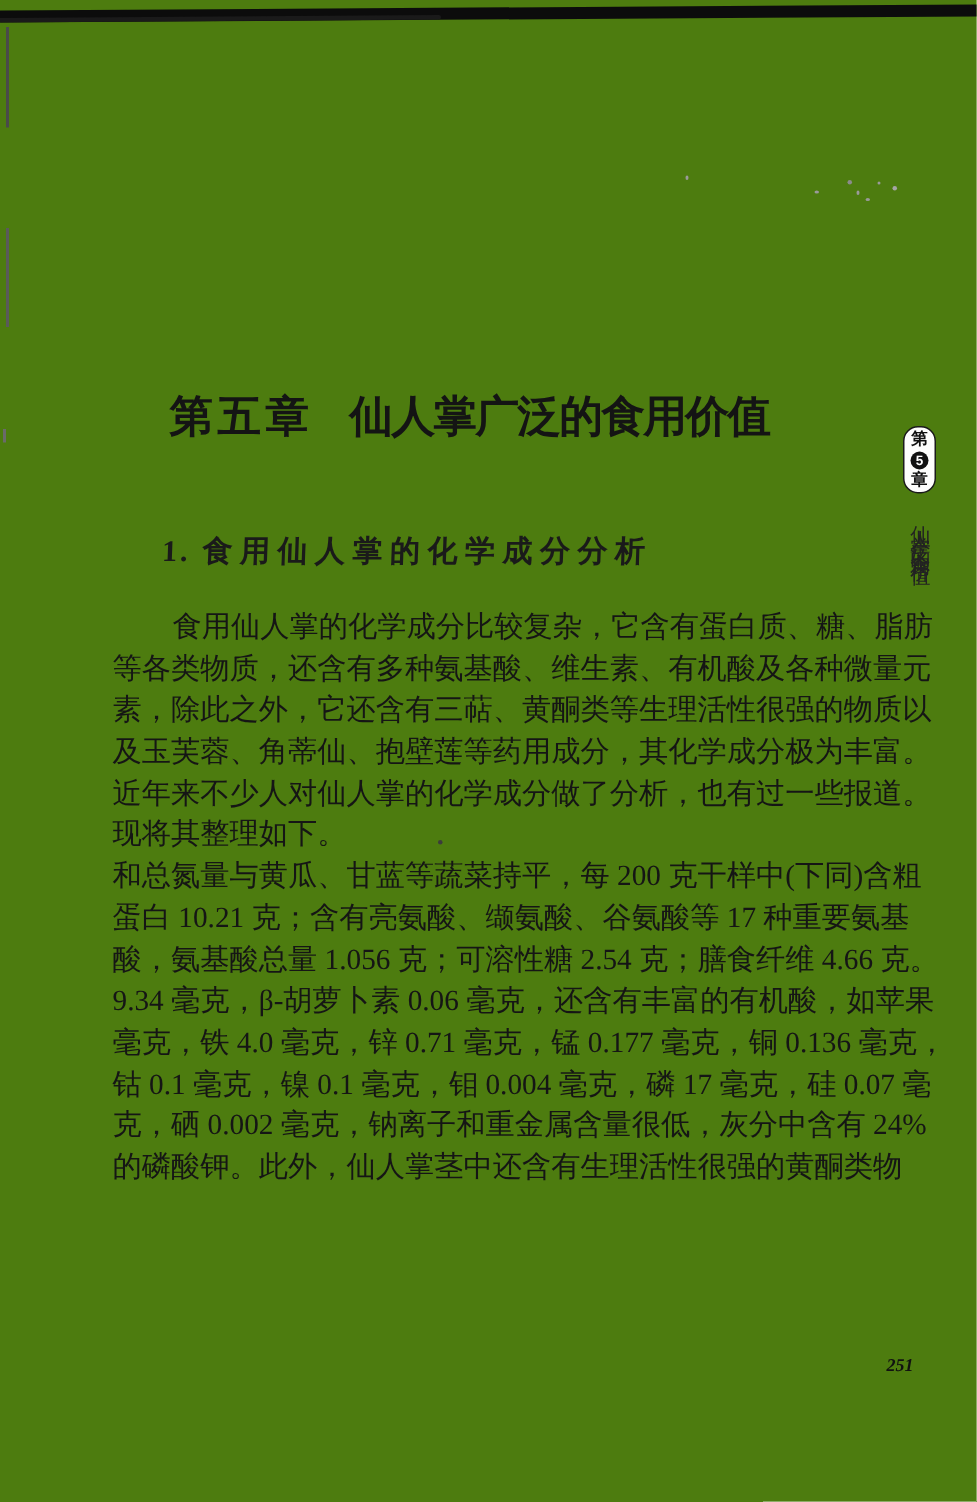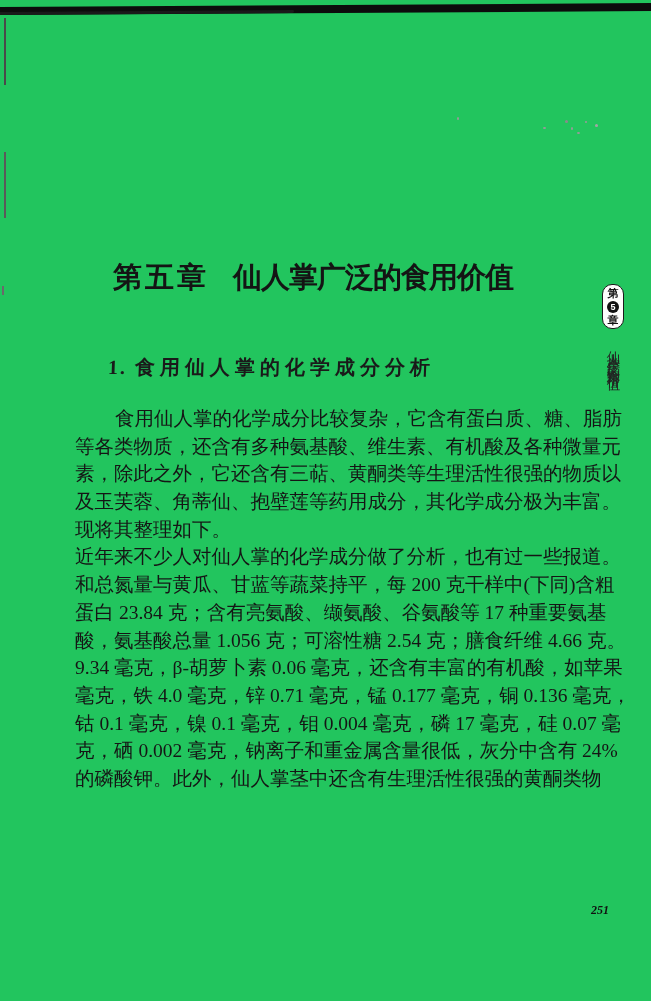--- a/index.html
+++ b/index.html
@@ -5,21 +5,21 @@
   html,body{margin:0;padding:0;}
   body{
     width:651px;height:1001px;
     background:#ffffff;
     font-family:"Liberation Serif","DejaVu Serif",serif;
     position:relative;
     overflow:hidden;
   }
   .page{
     position:absolute;inset:0;
-    background:#22c55e;
+    background:#4d7c0f;
   }
   
   .top-edge-bar{
     position:absolute;left:-6px;top:5px;width:664px;height:8px;
     background:#0c0c0c;border-radius:3px;
     transform:rotate(-0.35deg);
   }
   .top-edge-bar2{
     position:absolute;left:-6px;top:11px;width:300px;height:3px;
     background:#1a1a1a;border-radius:2px;transform:rotate(-0.4deg);
@@ -123,24 +123,24 @@
 
   <div class="section-heading">
     <span class="sec-num">1.</span><span>食用仙人掌的化学成分分析</span>
   </div>
 
   <div class="body-text">
     <div class="line indent">食用仙人掌的化学成分比较复杂，它含有蛋白质、糖、脂肪</div>
     <div class="line">等各类物质，还含有多种氨基酸、维生素、有机酸及各种微量元</div>
     <div class="line">素，除此之外，它还含有三萜、黄酮类等生理活性很强的物质以</div>
     <div class="line">及玉芙蓉、角蒂仙、抱壁莲等药用成分，其化学成分极为丰富。</div>
+    <div class="line">近年来不少人对仙人掌的化学成分做了分析，也有过一些报道。</div>
     <div class="line para-end">现将其整理如下。</div>
-    <div class="line">近年来不少人对仙人掌的化学成分做了分析，也有过一些报道。</div>
     <div class="line">和总氮量与黄瓜、甘蓝等蔬菜持平，每 200 克干样中(下同)含粗</div>
-    <div class="line">蛋白 23.84 克；含有亮氨酸、缬氨酸、谷氨酸等 17 种重要氨基</div>
+    <div class="line">蛋白 10.21 克；含有亮氨酸、缬氨酸、谷氨酸等 17 种重要氨基</div>
     <div class="line">酸，氨基酸总量 1.056 克；可溶性糖 2.54 克；膳食纤维 4.66 克。</div>
     <div class="line">9.34 毫克，β-胡萝卜素 0.06 毫克，还含有丰富的有机酸，如苹果</div>
     <div class="line">毫克，铁 4.0 毫克，锌 0.71 毫克，锰 0.177 毫克，铜 0.136 毫克，</div>
     <div class="line">钴 0.1 毫克，镍 0.1 毫克，钼 0.004 毫克，磷 17 毫克，硅 0.07 毫</div>
     <div class="line">克，硒 0.002 毫克，钠离子和重金属含量很低，灰分中含有 24%</div>
     <div class="line">的磷酸钾。此外，仙人掌茎中还含有生理活性很强的黄酮类物</div>
   </div>
 
   <div class="side-badge">
     <span class="bchar">第</span>

